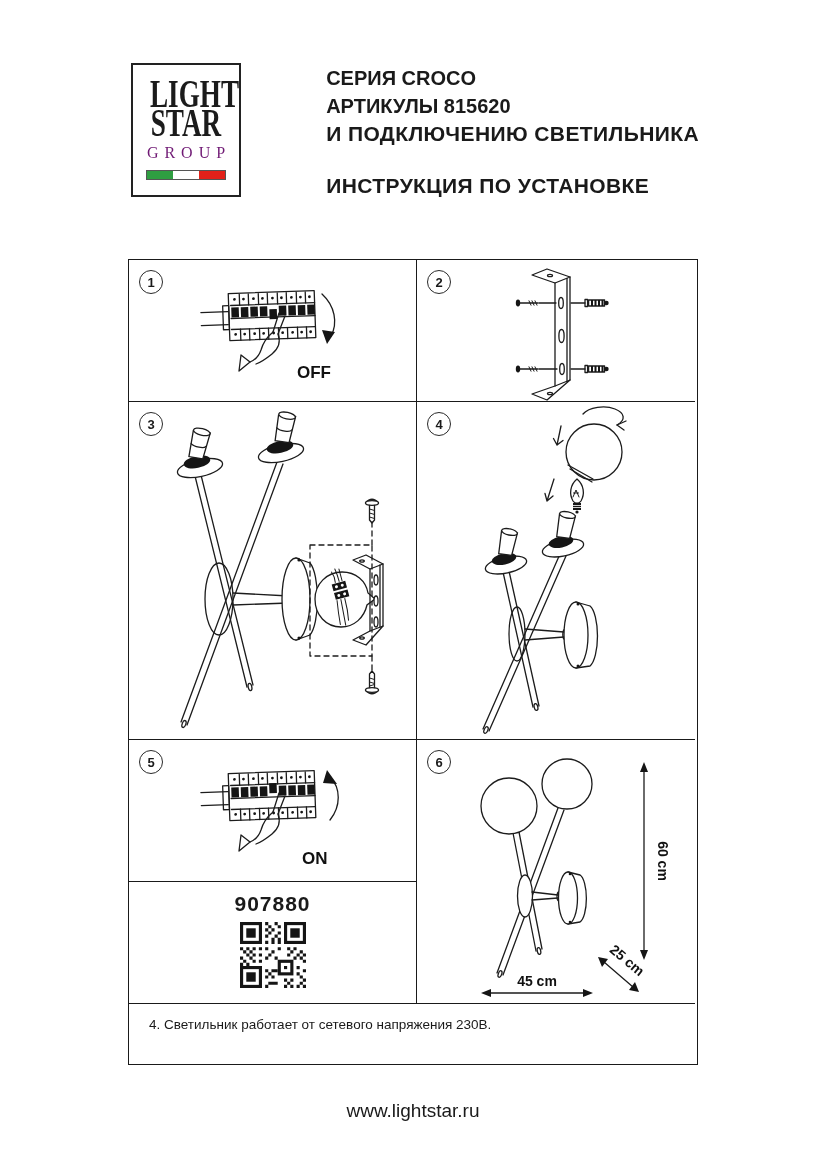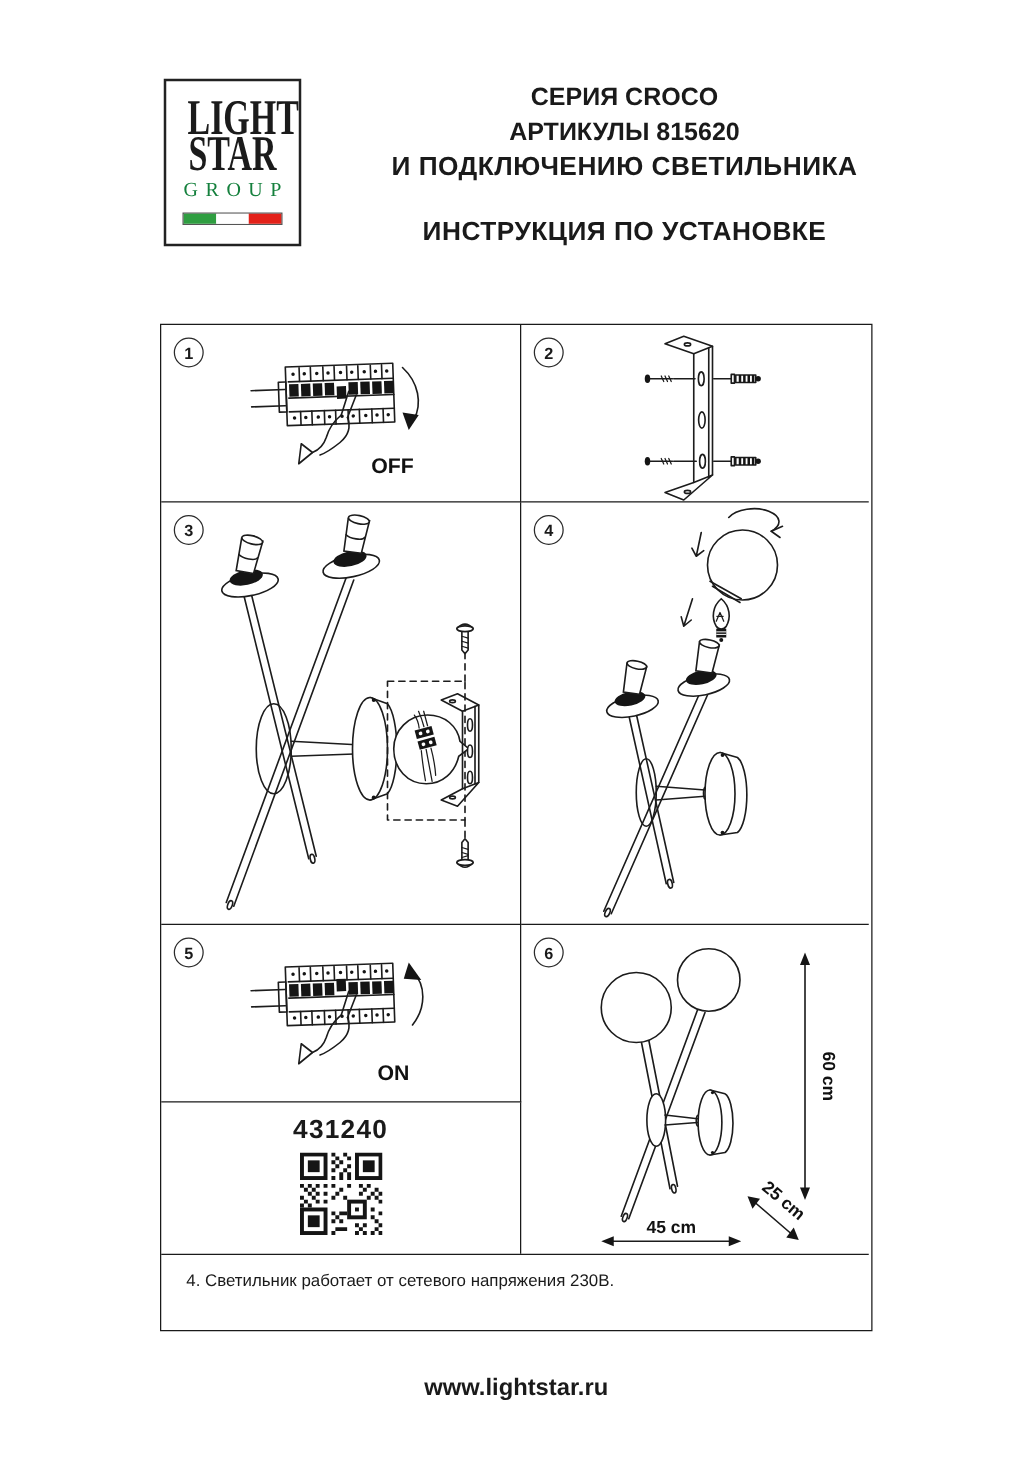--- a/index.html
+++ b/index.html
@@ -5,25 +5,25 @@
   html,body{margin:0;padding:0;background:#fff;}
   .page{position:relative;width:826px;height:1169px;background:#fff;
         font-family:"Liberation Sans","DejaVu Sans",sans-serif;color:#1a1a1a;overflow:hidden;}
   
   .logo{position:absolute;left:131px;top:63px;width:110px;height:134px;
         border:2px solid #222;box-sizing:border-box;text-align:center;}
   .logo-word{display:block;font-family:"Liberation Serif","DejaVu Serif",serif;font-weight:bold;
         font-size:40px;line-height:29px;color:#1b1b1b;transform:scaleX(0.68);transform-origin:center;}
   .logo-top{margin-top:14px;}
   .logo-group{display:block;font-family:"Liberation Serif","DejaVu Serif",serif;font-size:16px;
-        letter-spacing:6px;margin-top:7px;color:#15803d;text-indent:6px;}
+        letter-spacing:6px;margin-top:7px;color:#701a75;text-indent:6px;}
   .flag{width:78px;height:8px;margin:8px auto 0;border:1px solid #555;display:flex;box-sizing:content-box;}
   .flag span{flex:1;}
   
-  .header{position:absolute;right:140px;top:64px;text-align:center;font-weight:bold;}
+  .header{position:absolute;right:127px;top:64px;text-align:left;font-weight:bold;}
   .h-series{font-size:20px;line-height:28px;}
   .h-title{font-size:21px;line-height:28px;letter-spacing:0.4px;margin-top:24px;}
   
   .grid{position:absolute;left:128px;top:259px;width:570px;height:806px;
         border:1.8px solid #1a1a1a;box-sizing:border-box;}
   .panel{position:absolute;box-sizing:border-box;}
   .b-r{border-right:1.5px solid #1a1a1a;}
   .b-b{border-bottom:1.5px solid #1a1a1a;}
   .p1{left:0;top:0;width:288px;height:142px;}
   .p2{left:288px;top:0;width:278px;height:142px;}
@@ -42,21 +42,21 @@
   svg .ln{stroke:#1c1c1c;fill:none;stroke-width:1.3;stroke-linecap:round;stroke-linejoin:round;}
   svg .thin{stroke-width:1;}
   svg .fill{fill:#151515;stroke:none;}
   svg .wfill{fill:#fff;stroke:#1c1c1c;stroke-width:1.3;}
   svg .svgtext{fill:#111;stroke:none;font-weight:bold;font-family:"Liberation Sans","DejaVu Sans",sans-serif;}
   
   .artnum{font-size:21px;font-weight:bold;letter-spacing:1px;margin-top:10px;}
   .qr{margin-top:6px;}
   
   .website{position:absolute;left:0;top:1100px;width:826px;text-align:center;
-           font-size:19px;font-weight:bold;}
+           font-size:19px;font-weight:normal;}
 </style>
 </head>
 <body>
 
 <div class="page">
 
   <div class="logo">
     <span class="logo-word logo-top">LIGHT</span>
     <span class="logo-word">STAR</span>
     <span class="logo-group">GROUP</span>
@@ -355,21 +355,21 @@
           <path d="M149,74 C152,82 149,89 143,94 C138,98 133,102 127,104"></path>
           <path d="M121,102 L112,95 L110,111 L121,102"></path>
         </g>
         <path class="ln" d="M201,80 C212,66 212,48 201,37"></path>
         <polygon class="fill" points="198,30 208,44 194,43"></polygon>
         <text class="svgtext" x="173" y="124" font-size="17">ON</text>
       </svg>
     </div>
 
     <div class="panel pqr b-r">
-      <div class="artnum">431240</div>
+      <div class="artnum">907880</div>
       <svg class="qr" width="66" height="66" viewBox="0 0 63 63">
         <rect x="0" y="0" width="63" height="63" fill="#fff"></rect>
         <g fill="#151515">
           <rect x="0" y="0" width="21" height="21"></rect>
             <rect x="42" y="0" width="21" height="21"></rect>
             <rect x="0" y="42" width="21" height="21"></rect>
         </g>
         <g fill="#fff">
           <rect x="3" y="3" width="15" height="15"></rect>
             <rect x="45" y="3" width="15" height="15"></rect>

